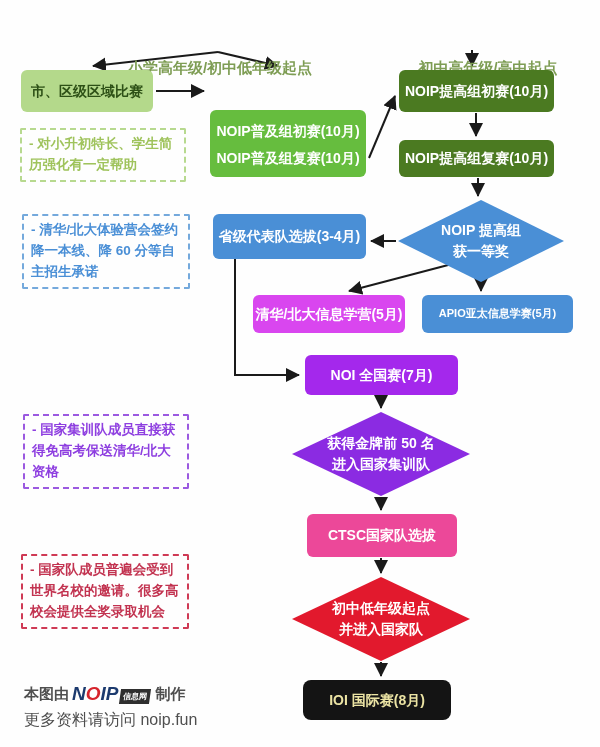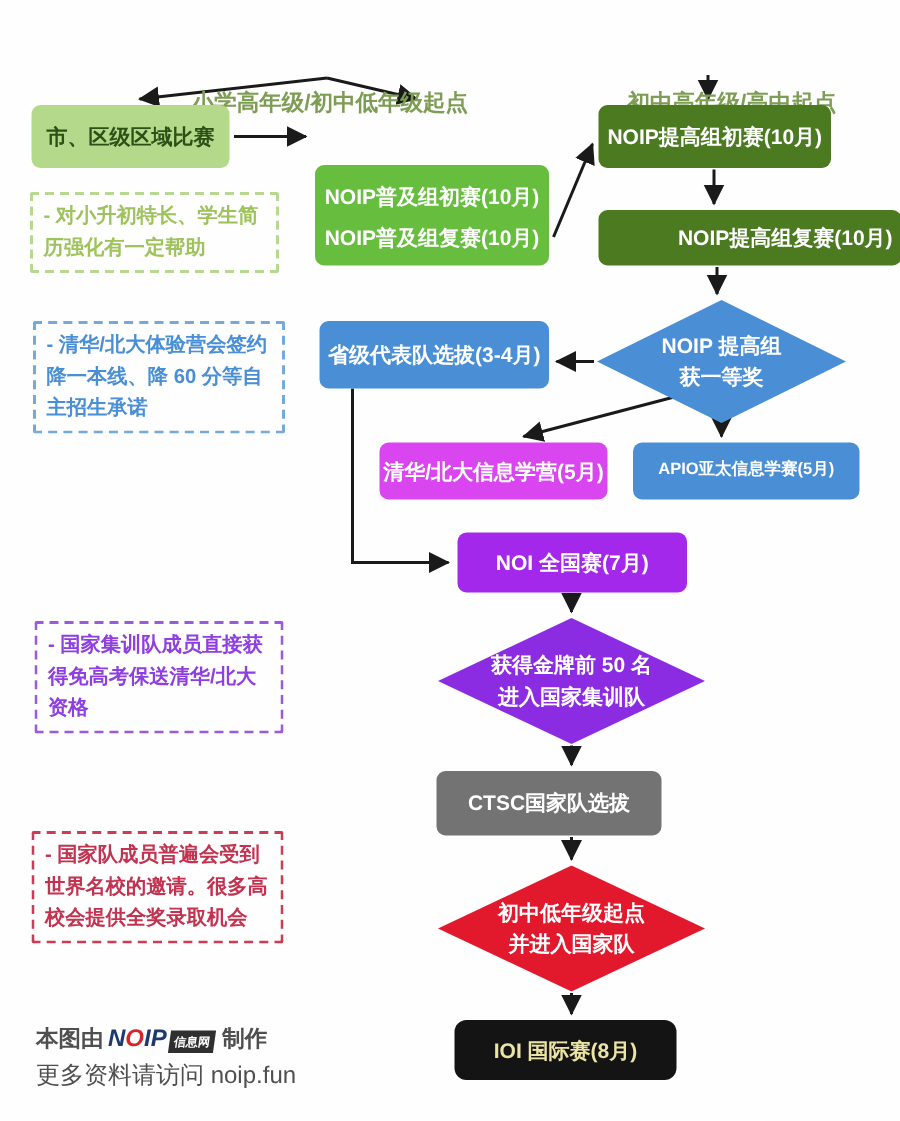--- a/index.html
+++ b/index.html
@@ -11,26 +11,26 @@
     position:absolute;border-radius:6px;display:flex;align-items:center;justify-content:center;
     color:#ffffff;font-size:14px;font-weight:600;text-align:center;white-space:nowrap;line-height:1.2;
   }
   .start-label{
     position:absolute;color:#7e9d54;font-size:15px;font-weight:600;text-align:center;white-space:nowrap;margin-top:32px;
   }
   #box-city{left:21px;top:70px;width:132px;height:42px;background:#b4d98b;color:#2d5016;font-weight:700;}
   #box-pj1{left:210px;top:70px;width:156px;height:42px;background:#66bd3e;margin-top:40px;}
   #box-tg1{left:399px;top:70px;width:155px;height:42px;background:#4b7a21;}
   #box-pj2{left:210px;top:140px;width:156px;height:37px;background:#66bd3e;}
-  #box-tg2{left:399px;top:140px;width:155px;height:37px;background:#4b7a21;padding-left:47px;}
+  #box-tg2{left:399px;top:140px;width:155px;height:37px;background:#4b7a21;}
   #box-prov{left:213px;top:214px;width:153px;height:45px;background:#4a8fd6;}
   #box-qh{left:253px;top:295px;width:152px;height:38px;background:#d946ef;}
   #box-apio{left:422px;top:295px;width:151px;height:38px;background:#4a8fd6;font-size:11px;}
   #box-noi{left:305px;top:355px;width:153px;height:40px;background:#a428ec;}
-  #box-ctsc{left:291px;top:514px;width:150px;height:43px;background:#737373;}
+  #box-ctsc{left:307px;top:514px;width:150px;height:43px;background:#ec4899;}
   #box-ioi{left:303px;top:680px;width:148px;height:40px;background:#141414;color:#ece4a4;border-radius:8px;}
   .diamond{position:absolute;}
   .diamond svg{position:absolute;left:0;top:0;width:100%;height:100%;}
   .diamond .dtext{
     position:absolute;left:0;top:0;right:0;bottom:0;display:flex;flex-direction:column;
     align-items:center;justify-content:center;color:#fff;font-size:14px;font-weight:600;
     line-height:1.5;text-align:center;white-space:nowrap;
   }
   #dia-blue{left:398px;top:200px;width:166px;height:82px;}
   #dia-purple{left:292px;top:412px;width:178px;height:84px;}
@@ -46,21 +46,21 @@
   #note-blue{left:22px;top:214px;width:150px;border-color:#74a9dc;color:#4a8fd6;}
   #note-purple{left:23px;top:414px;width:148px;border-color:#9b59e0;color:#8e3fe0;}
   #note-red{left:21px;top:554px;width:150px;border-color:#cf3a55;color:#c23350;}
   #label-left{left:95px;top:27px;width:250px;}
   #label-right{left:398px;top:27px;width:180px;}
   #arrow-layer{position:absolute;left:0;top:0;width:600px;height:747px;pointer-events:none;}
   #arrow-layer line, #arrow-layer polyline{stroke:#1a1a1a;stroke-width:2;fill:none;}
   #footer{position:absolute;left:24px;top:683px;color:#4f4f4f;}
   #footer .line1{display:flex;align-items:center;font-size:15px;font-weight:600;}
   #footer .line2{margin-top:5px;font-size:16px;}
-  .logo{font-style:italic;font-weight:900;font-size:16px;letter-spacing:0;margin:0 1px 0 3px;}
+  .logo{font-style:italic;font-weight:900;font-size:19px;letter-spacing:0;margin:0 1px 0 3px;}
   .logo .navy{color:#1c3a6e;}
   .logo .red{color:#d6242c;}
   .logo-badge{
     background:#2f2f2f;color:#ffffff;font-size:8px;font-weight:700;
     padding:2px 3px;margin:4px 5px 0 1px;transform:skewX(-8deg);display:inline-block;
   }
 </style>
 </head>
 <body>
 

